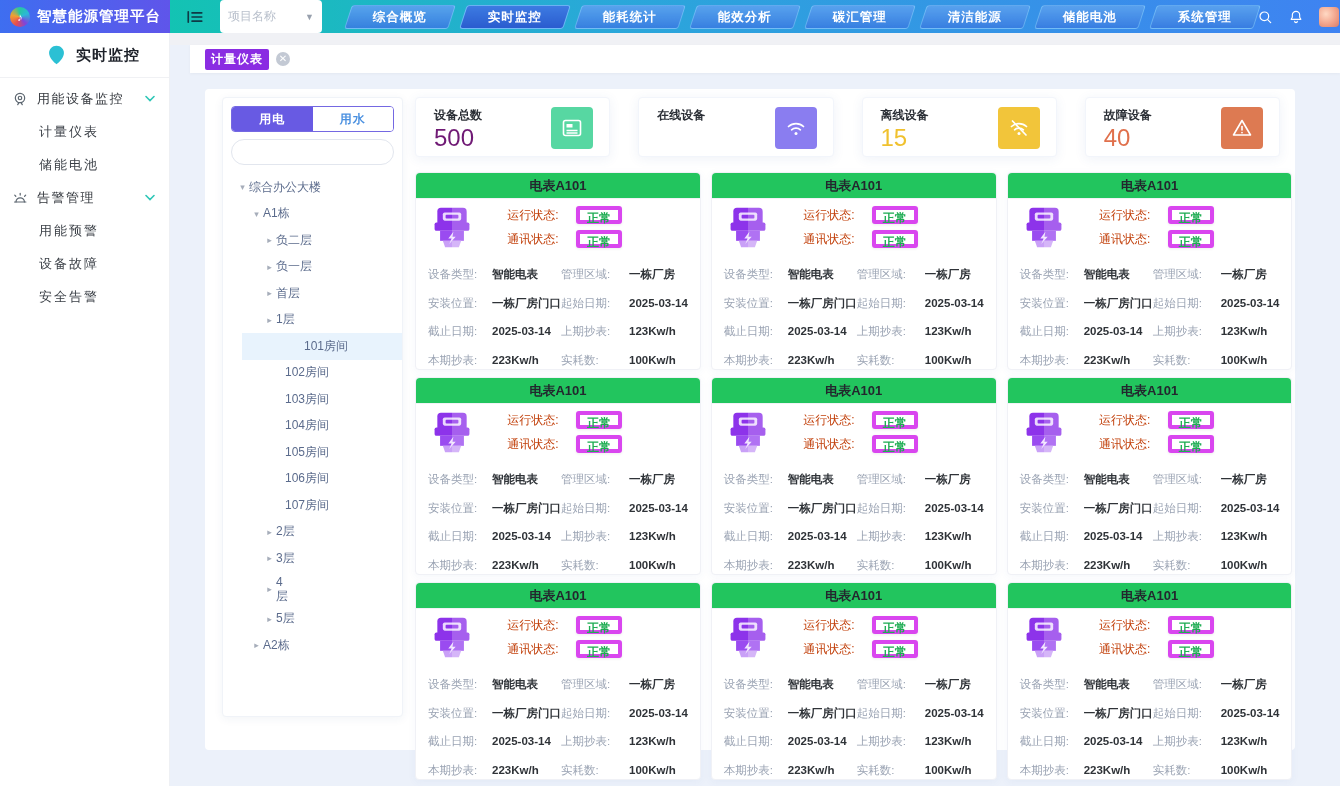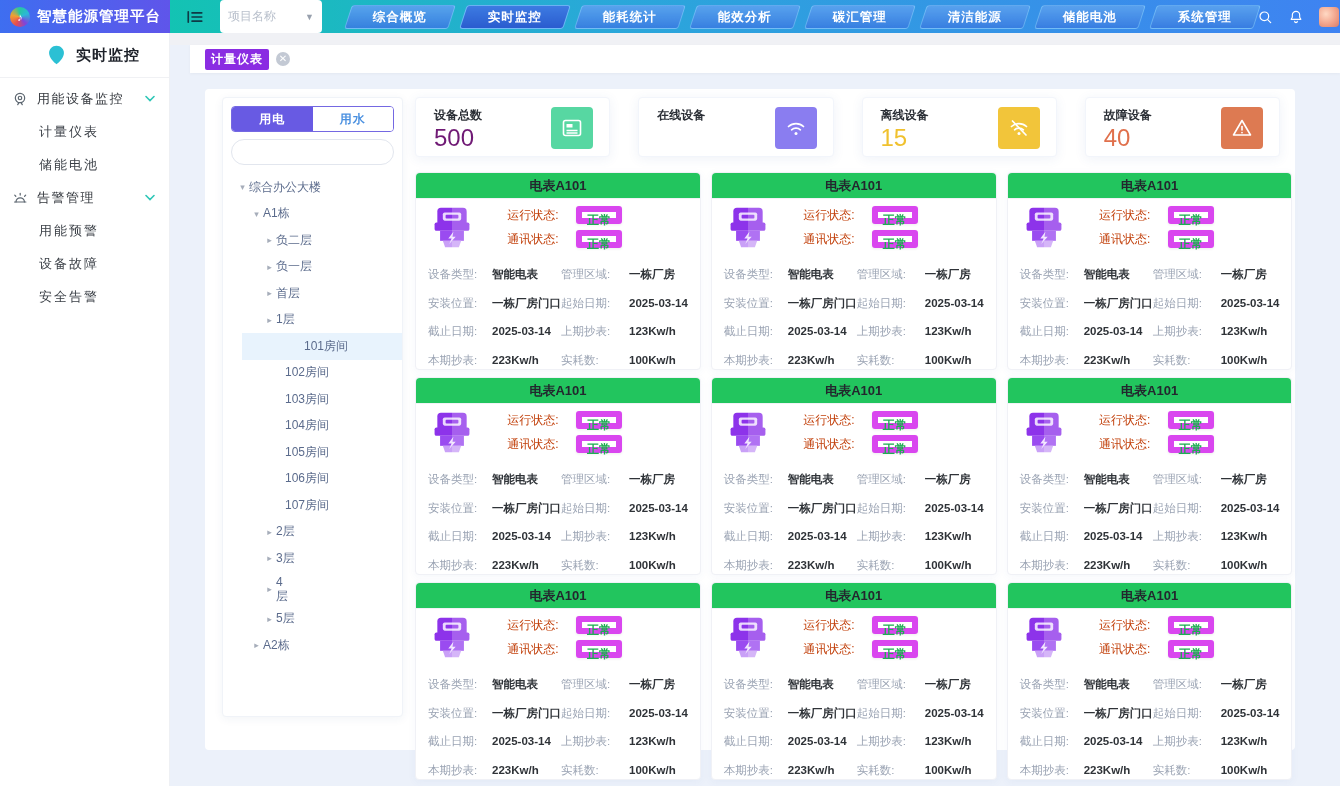--- a/index.html
+++ b/index.html
@@ -73,21 +73,21 @@
   .st3 .stat-value{color:#e0704c} .st3 .stat-icon{background:#dd7a52}
 
   
   .grid { margin-top:15px; display:grid; grid-template-columns:repeat(3,1fr); gap:7px 10px; }
   .dev-card { background:#fff; border:1px solid #f0f1f6; border-radius:4px; box-shadow:0 2px 8px rgba(50,90,170,.05); height:198px; }
   .dev-head { height:26px; line-height:25px; text-align:center; font-weight:bold; font-size:13px; color:#23272e; border-bottom:1px solid #f1f2f6; background:#22c55e; border-radius:4px 4px 0 0; }
   .dev-top { position:relative; height:56px; padding-top:7px; }
   .dev-meter { position:absolute; left:14px; top:5px; }
   .status-row { display:flex; align-items:center; margin:0 0 6px 88px; height:18px; }
   .status-label { width:58px; text-align:center; color:#c2410c; font-size:12px; flex:none; }
-  .status-badge { margin-left:14px; width:46px; height:18px; line-height:16px; text-align:center; background:#fff; border:6px solid #d946ef; border-radius:3px; color:#1fad53; font-size:12px; font-weight:bold; box-shadow:0 1px 3px rgba(0,0,0,.07); }
+  .status-badge { margin-left:14px; width:46px; height:18px; line-height:16px; text-align:center; background:#fff; border:4px solid #d946ef; border-radius:3px; color:#1fad53; font-size:12px; font-weight:bold; box-shadow:0 1px 3px rgba(0,0,0,.07); }
   .dev-fields { display:grid; grid-template-columns:64px 1fr 68px 1fr; padding:0 12px; margin-top:5px; }
   .f-label { color:#9aa3b3; font-size:11.5px; height:28.5px; line-height:28px; white-space:nowrap; }
   .f-value { color:#2f3338; font-size:11.5px; font-weight:bold; height:28.5px; line-height:28px; white-space:nowrap; }
 </style>
 </head>
 <body>
 
 <div class="app">
 
   <div class="header">

